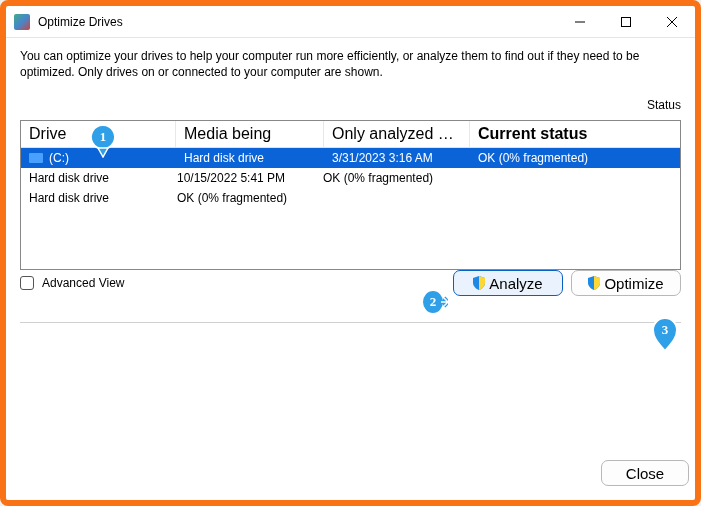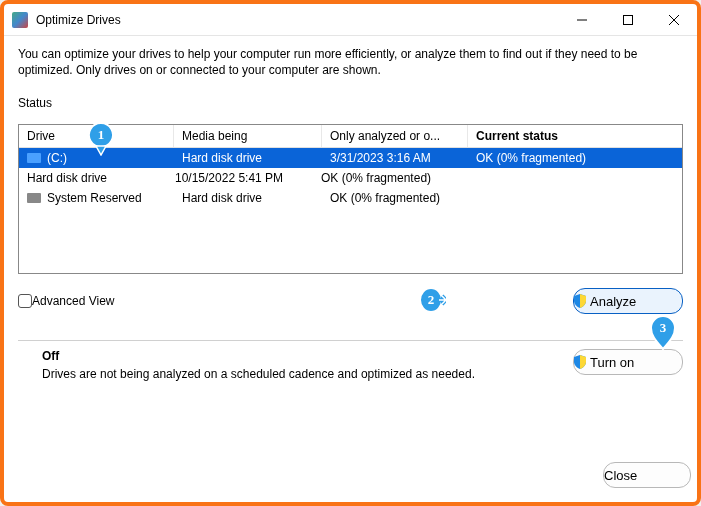--- a/index.html
+++ b/index.html
@@ -1,20 +1,20 @@
 <!DOCTYPE html>
 <html><head>
 <meta charset="utf-8">
 <style>
 * { box-sizing: border-box; margin: 0; padding: 0; font-family: "Segoe UI", Tahoma, sans-serif; }
 body { background: #f0f0f0; }
 .window {
   width: 701px; height: 506px;
   background: #ffffff;
-  border: 4px solid #f97316;
+  border: 6px solid #f97316;
   border-radius: 8px;
   display: flex; flex-direction: column;
   overflow: hidden;
   position: relative;
 }
 .titlebar {
   height: 32px;
   display: flex; align-items: center;
   padding: 0 0 0 8px;
   border-bottom: 1px solid #e5e5e5;
@@ -29,64 +29,64 @@
 .title-spacer { flex: 1; }
 .ctrl-btn {
   width: 46px; height: 32px;
   display: flex; align-items: center; justify-content: center;
   color: #000;
   cursor: pointer;
 }
 .ctrl-btn svg { width: 10px; height: 10px; stroke: #000; stroke-width: 1; fill: none; }
 .content { padding: 10px 14px 14px 14px; flex: 1; display: flex; flex-direction: column; font-size: 12px; color: #000; }
 .desc { margin-bottom: 18px; line-height: 1.35; }
-.section-label { margin-bottom: 14px; }
+.section-label { margin-bottom: 8px; text-align: right; }
 .grid {
   border: 1px solid #888;
   height: 150px;
   background: #fff;
 }
 .grid-header {
   display: flex;
   background: #fff;
   border-bottom: 1px solid #e0e0e0;
 }
 .gh-cell {
   padding: 4px 8px;
-  font-size: 12px;
+  font-size: 16px;
   border-right: 1px solid #e8e8e8;
   white-space: nowrap; overflow: hidden; text-overflow: ellipsis;
 }
 .gh-cell:last-child { border-right: none; font-weight: bold; }
 .grid-rows { }
 .grow { display: flex; height: 20px; align-items: center; }
 .grow.selected { background: #0a64d8; color: #fff; }
 .gcell { padding: 0 8px; font-size: 12px; white-space: nowrap; overflow: hidden; text-overflow: ellipsis; display: flex; align-items: center; }
 .col-drive  { width: 155px; }
 .col-media  { width: 148px; }
 .col-last   { width: 146px; }
 .col-status { flex: 1; }
 .drive-icon {
   width: 14px; height: 10px;
   margin-right: 6px;
   background: #888;
   border-radius: 1px;
   position: relative;
 }
 .drive-icon.blue { background: #4aa0ff; }
-.under-grid { display: flex; align-items: center; margin-top: 14px; }
+.under-grid { display: flex; align-items: center; gap: 8px; }
 .chk { width: 14px; height: 14px; border: 1px solid #555; border-radius: 3px; background: #fff; }
 .btn {
   height: 26px;
   min-width: 110px;
   border: 1px solid #b8b8b8;
-  border-radius: 12px;
+  border-radius: 7px;
   background: #fdfdfd;
-  display: inline-flex; align-items: center; justify-content: flex-start;
-  font-size: 13px;
+  display: inline-flex; align-items: center; justify-content: center;
+  font-size: 15px;
   gap: 4px;
   cursor: pointer;
 }
 .btn.focus {
   border: 1px solid #0860c4;
   background: #eaf3fd;
 }
 .shield {
   width: 12px; height: 14px;
 }
@@ -154,60 +154,48 @@
             <div class="gcell col-media">Hard disk drive</div>
             <div class="gcell col-last">3/31/2023 3:16 AM</div>
             <div class="gcell col-status">OK (0% fragmented)</div>
           </div>
           <div class="grow">
             <div class="gcell col-media">Hard disk drive</div>
             <div class="gcell col-last">10/15/2022 5:41 PM</div>
             <div class="gcell col-status">OK (0% fragmented)</div>
           </div>
           <div class="grow">
-            <div class="gcell col-drive">
-              <span class="drive-icon "></span>
-              <span>System Reserved</span>
-            </div>
             <div class="gcell col-media">Hard disk drive</div>
             <div class="gcell col-status">OK (0% fragmented)</div>
           </div>
         </div>
     </div>
 
     <div class="under-grid">
       <div class="chk"></div>
       <div>Advanced View</div>
       <div style="flex:1"></div>
       <div class="btn focus">
         <svg class="shield" viewBox="0 0 12 14">
           <path d="M6 0 L12 2 V7 C12 10 9 13 6 14 C3 13 0 10 0 7 V2 Z" fill="#1e88e5"></path>
           <path d="M6 0 L12 2 V7 C12 10 9 13 6 14 Z" fill="#fdd835"></path>
         </svg>
         <span>Analyze</span>
       </div>
+      <div class="btn">
+        <svg class="shield" viewBox="0 0 12 14">
+          <path d="M6 0 L12 2 V7 C12 10 9 13 6 14 C3 13 0 10 0 7 V2 Z" fill="#1e88e5"></path>
+          <path d="M6 0 L12 2 V7 C12 10 9 13 6 14 Z" fill="#fdd835"></path>
+        </svg>
+        <span>Optimize</span>
+      </div>
     </div>
 
     <div class="sched-section">
       <div class="hr"></div>
-      <div class="sched-body">
-        <div class="sched-left">
-          <div class="off-label">Off</div>
-          <div>Drives are not being analyzed on a scheduled cadence and optimized as needed.</div>
-        </div>
-        <div>
-          <div class="btn">
-            <svg class="shield" viewBox="0 0 12 14">
-              <path d="M6 0 L12 2 V7 C12 10 9 13 6 14 C3 13 0 10 0 7 V2 Z" fill="#1e88e5"></path>
-              <path d="M6 0 L12 2 V7 C12 10 9 13 6 14 Z" fill="#fdd835"></path>
-            </svg>
-            <span>Turn on</span>
-          </div>
-        </div>
-      </div>
     </div>
   </div>
 
   <div class="footer">
     <div class="btn" style="min-width:88px">
       <span>Close</span>
     </div>
   </div>
 
   <div class="anno" style="left:84px; top:118px;">

